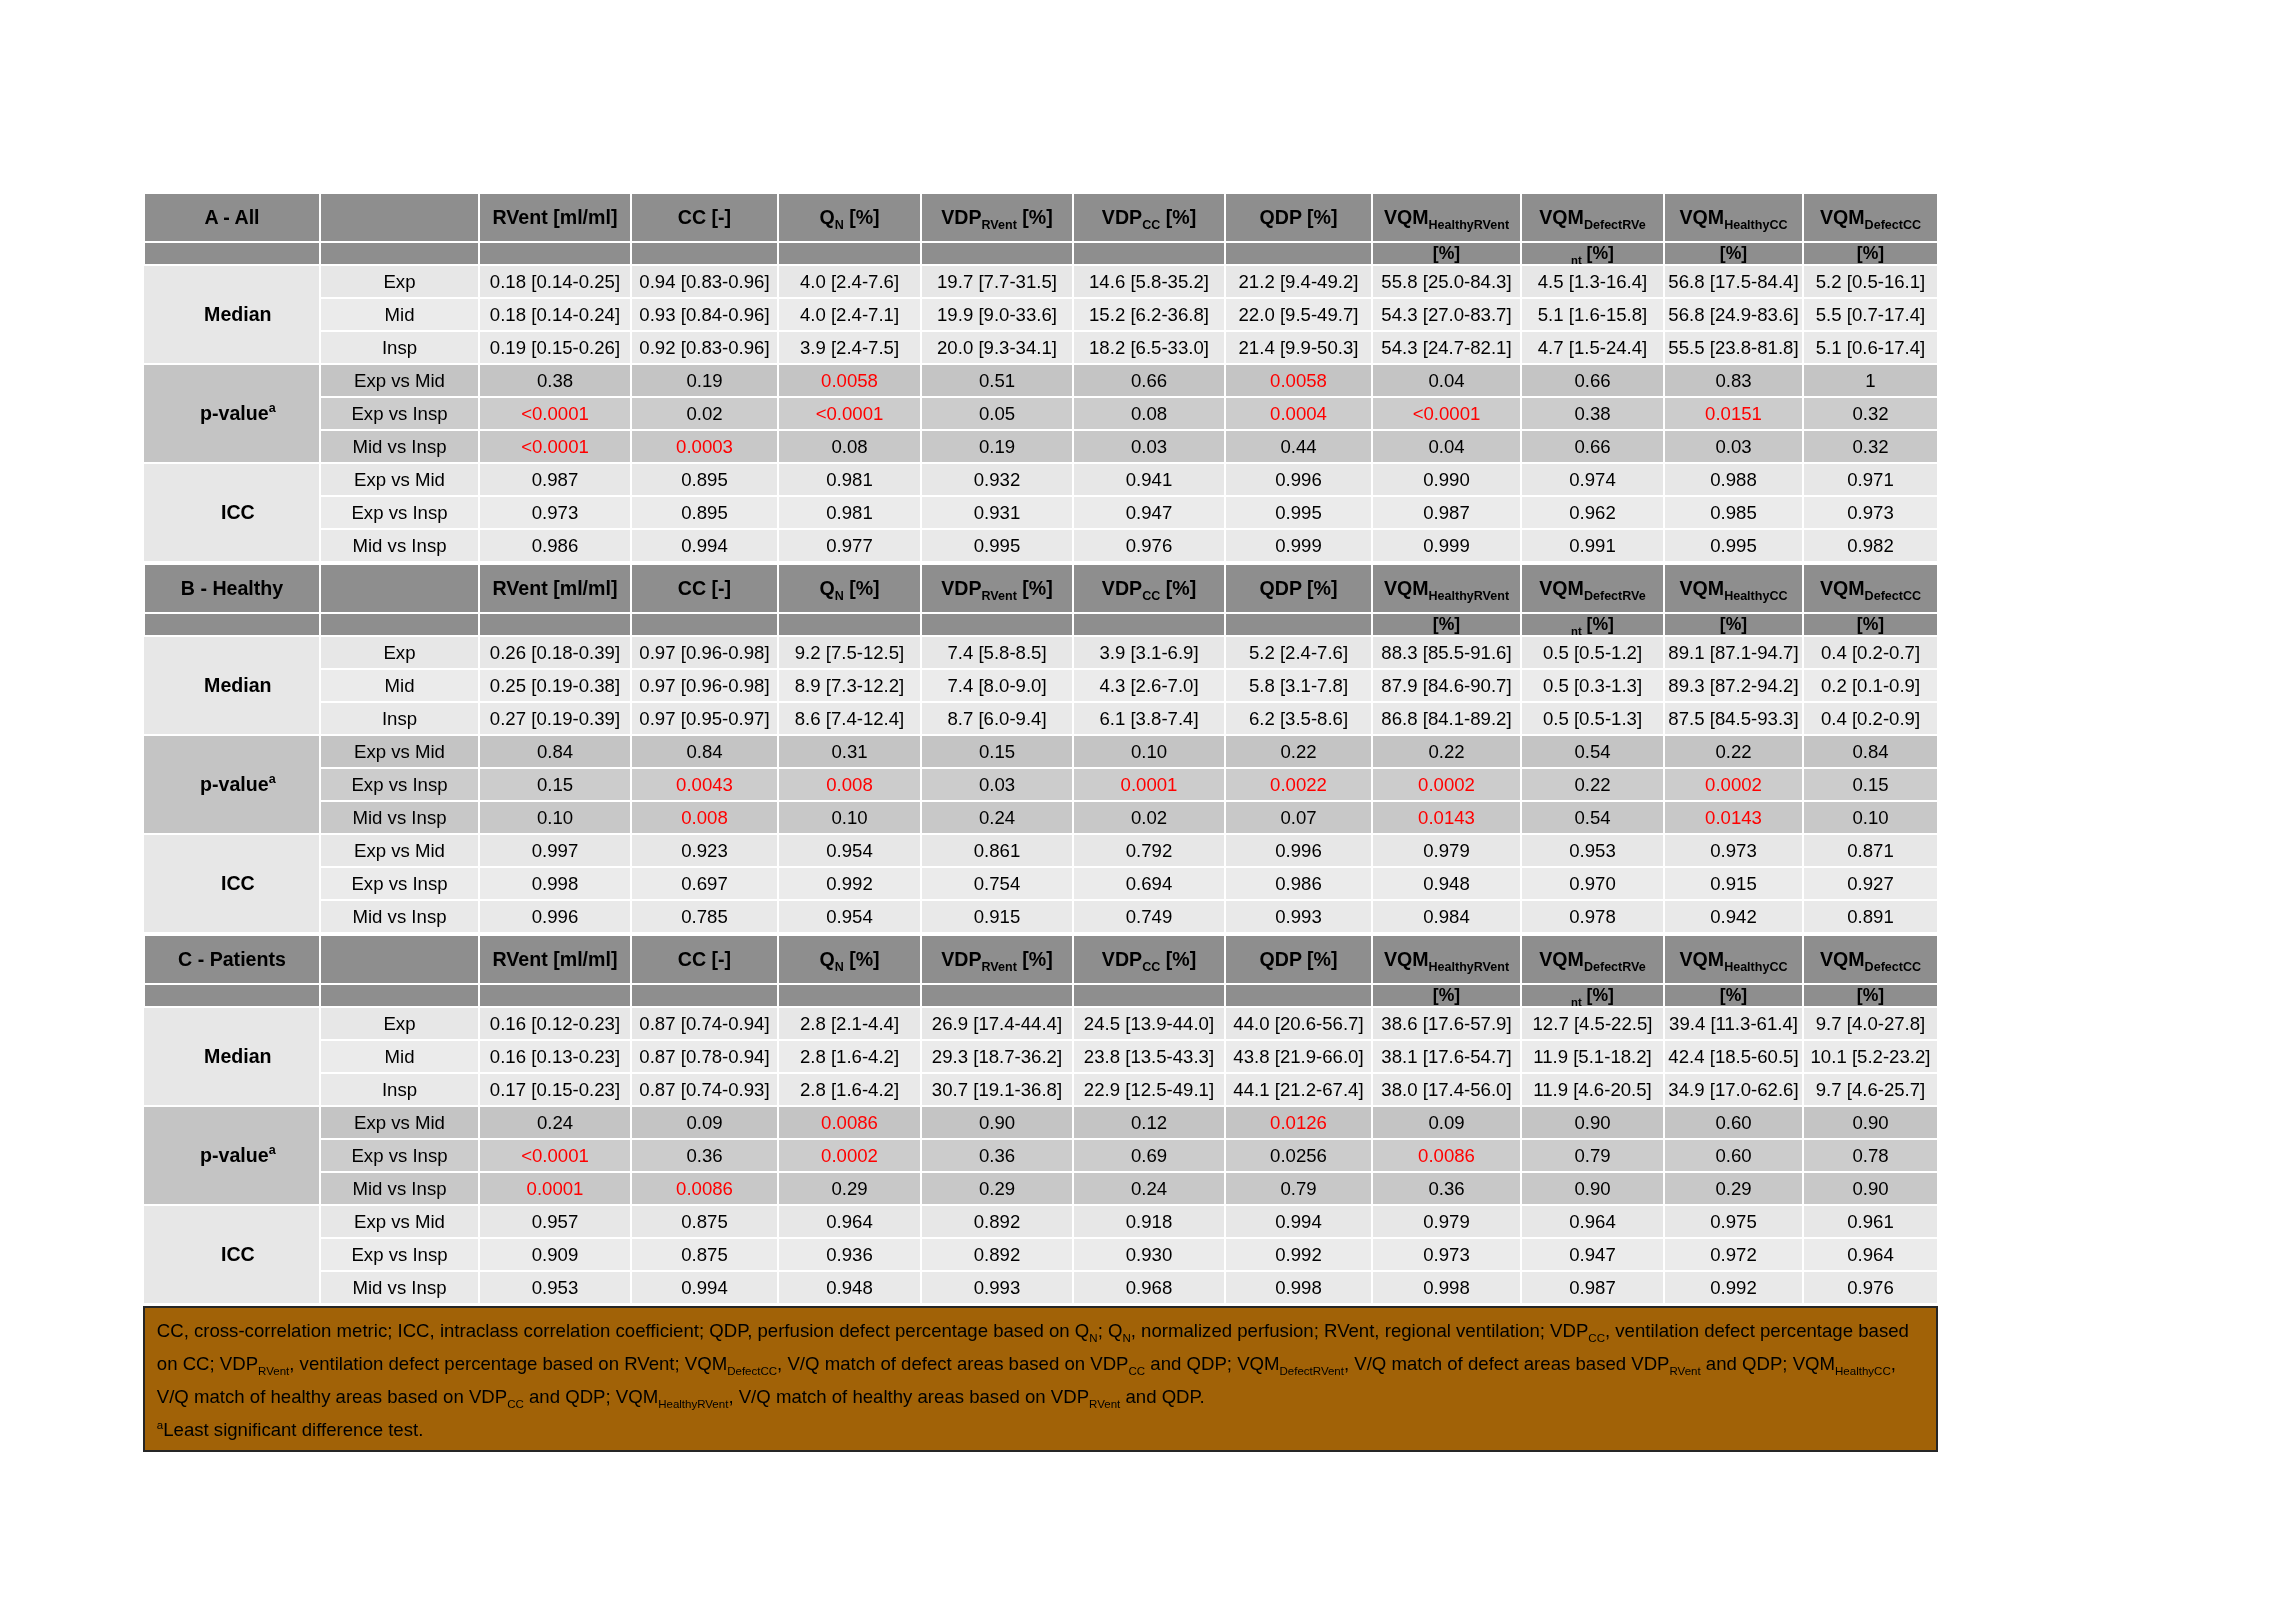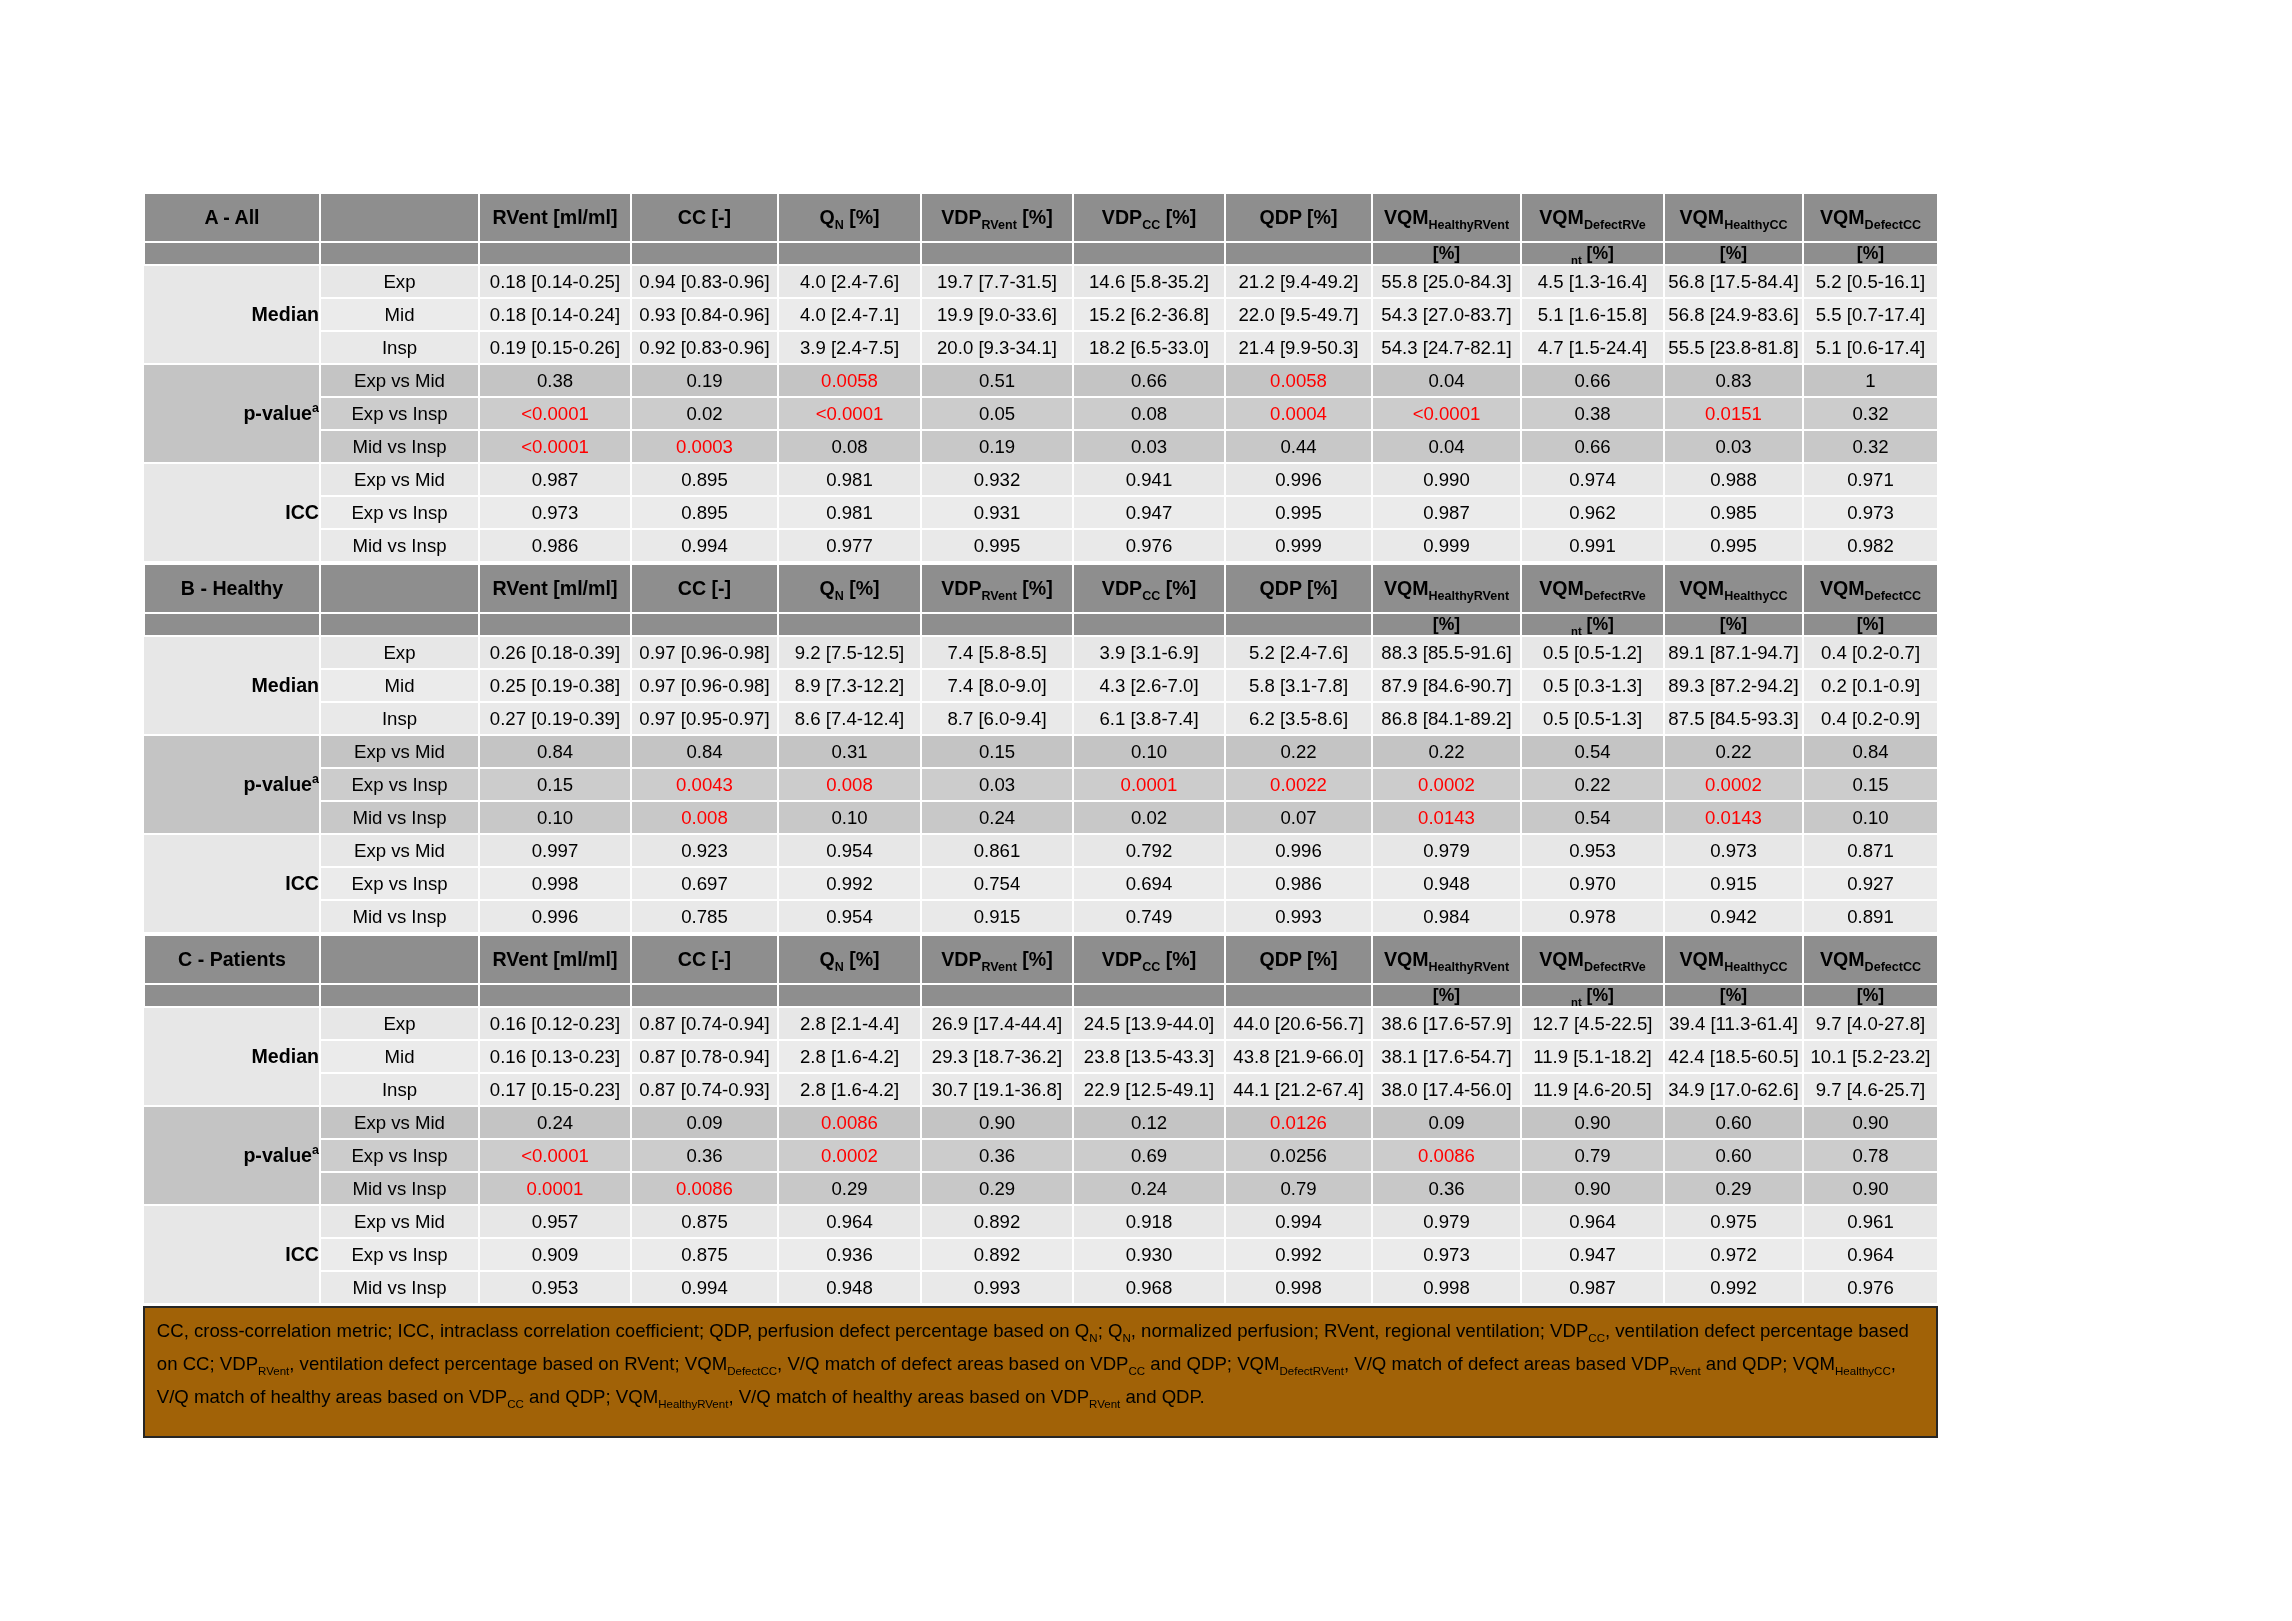--- a/index.html
+++ b/index.html
@@ -14,21 +14,21 @@
                 border:2px solid rgba(255,255,255,0.25);}
   .tbl thead tr.h1 th{height:47px;}
   .tbl thead tr.h2 th{height:18.6px;font-size:17.6px;}
   .tbl th.sec-title{font-size:19.6px;}
   .tbl sub{font-size:64%;line-height:0;}
   .tbl sup{font-size:64%;line-height:0;}
 
   .tbl tbody tr{height:33px;}
   .tbl tbody td{border-right:2px solid rgba(255,255,255,0.5);
                 border-bottom:2px solid rgba(255,255,255,0.5);}
-  .tbl tbody td.glabel{text-align:right;padding-left:12.7px;font-weight:bold;font-size:19.6px;}
+  .tbl tbody td.glabel{text-align:center;padding-left:12.7px;font-weight:bold;font-size:19.6px;}
 
   tr.light.r0 td{background:#e7e7e7;}
   tr.light.r1 td{background:#ebebeb;}
   tr.light.r2 td{background:#e9e9e9;}
   tr.shaded.r0 td{background:#c4c4c4;}
   tr.shaded.r1 td{background:#cccccc;}
   tr.shaded.r2 td{background:#c8c8c8;}
   td.red{color:#ff0000;margin-left:16px;}
 
   .footnote{width:1795px;box-sizing:border-box;border:2.9px solid #262626;background:#a16207;
@@ -542,16 +542,17 @@
               <td>0.998</td>
               <td>0.987</td>
               <td>0.992</td>
               <td>0.976</td>
             </tr>
           </tbody>
         </table>
       </div>
     <div class="footnote">
       <p>CC, cross-correlation metric; ICC, intraclass correlation coefficient; QDP, perfusion defect percentage based on Q<sub>N</sub>; Q<sub>N</sub>, normalized perfusion; RVent, regional ventilation; VDP<sub>CC</sub>, ventilation defect percentage based on CC; VDP<sub>RVent</sub>, ventilation defect percentage based on RVent; VQM<sub>DefectCC</sub>, V/Q match of defect areas based on VDP<sub>CC</sub> and QDP; VQM<sub>DefectRVent</sub>, V/Q match of defect areas based VDP<sub>RVent</sub> and QDP; VQM<sub>HealthyCC</sub>, V/Q match of healthy areas based on VDP<sub>CC</sub> and QDP; VQM<sub>HealthyRVent</sub>, V/Q match of healthy areas based on VDP<sub>RVent</sub> and QDP.</p>
+      <p><sup>a</sup>Least significant difference test.</p>
     </div>
   </div>
 </div>
 
 
 </body></html>

